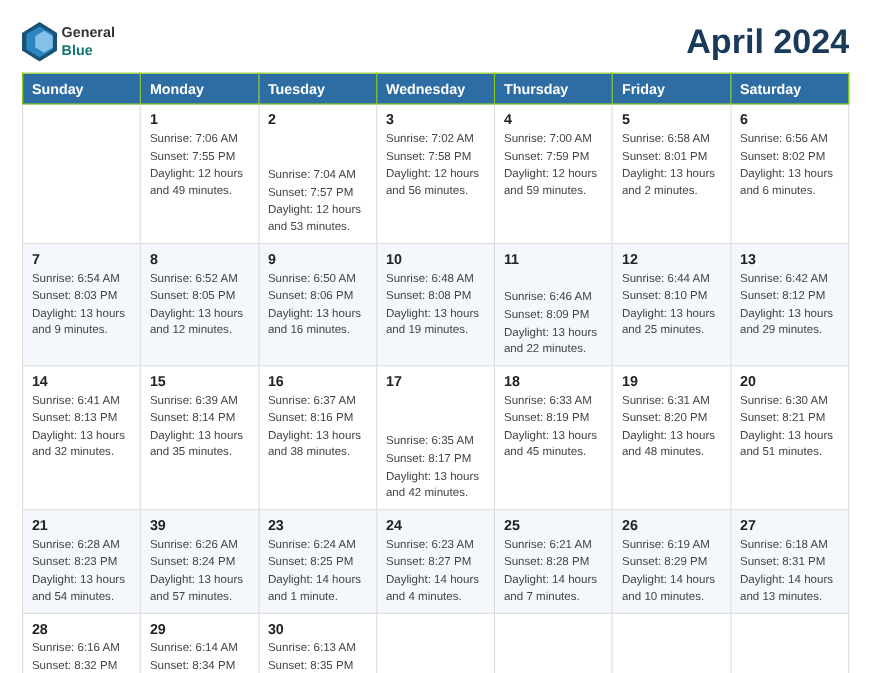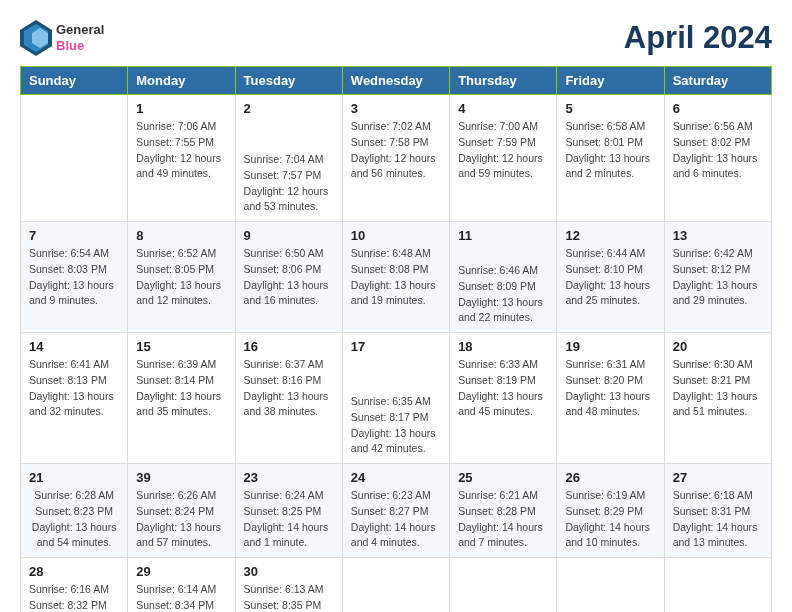--- a/index.html
+++ b/index.html
@@ -22,21 +22,21 @@
       gap: 4px;
     }
     .logo-text {
       display: flex;
       flex-direction: column;
       font-size: 13px;
       font-weight: bold;
       line-height: 1.2;
     }
     .logo-text .general { color: #333; }
-    .logo-text .blue { color: #ec4899; }
+    .logo-text .blue { color: #0f766e; }
     .title-block {
       text-align: right;
     }
     .main-title {
       font-size: 31px;
       font-weight: bold;
       color: #1a3a5c;
     }
     .subtitle {
       font-size: 15px;
@@ -261,21 +261,21 @@
           <span class="day-num">20</span>
           <div class="day-info" style="white-space: pre-line;">Sunrise: 6:30 AM
 Sunset: 8:21 PM
 Daylight: 13 hours
 and 51 minutes.</div>
         </td>
       </tr>
       <tr>
         <td>
           <span class="day-num">21</span>
-          <div class="day-info" style="white-space: pre-line; text-align: center;">Sunrise: 6:28 AM
+          <div class="day-info" style="white-space: pre-line;">Sunrise: 6:28 AM
 Sunset: 8:23 PM
 Daylight: 13 hours
 and 54 minutes.</div>
         </td>
         <td>
           <span class="day-num">39</span>
           <div class="day-info" style="white-space: pre-line;">Sunrise: 6:26 AM
 Sunset: 8:24 PM
 Daylight: 13 hours
 and 57 minutes.</div>

